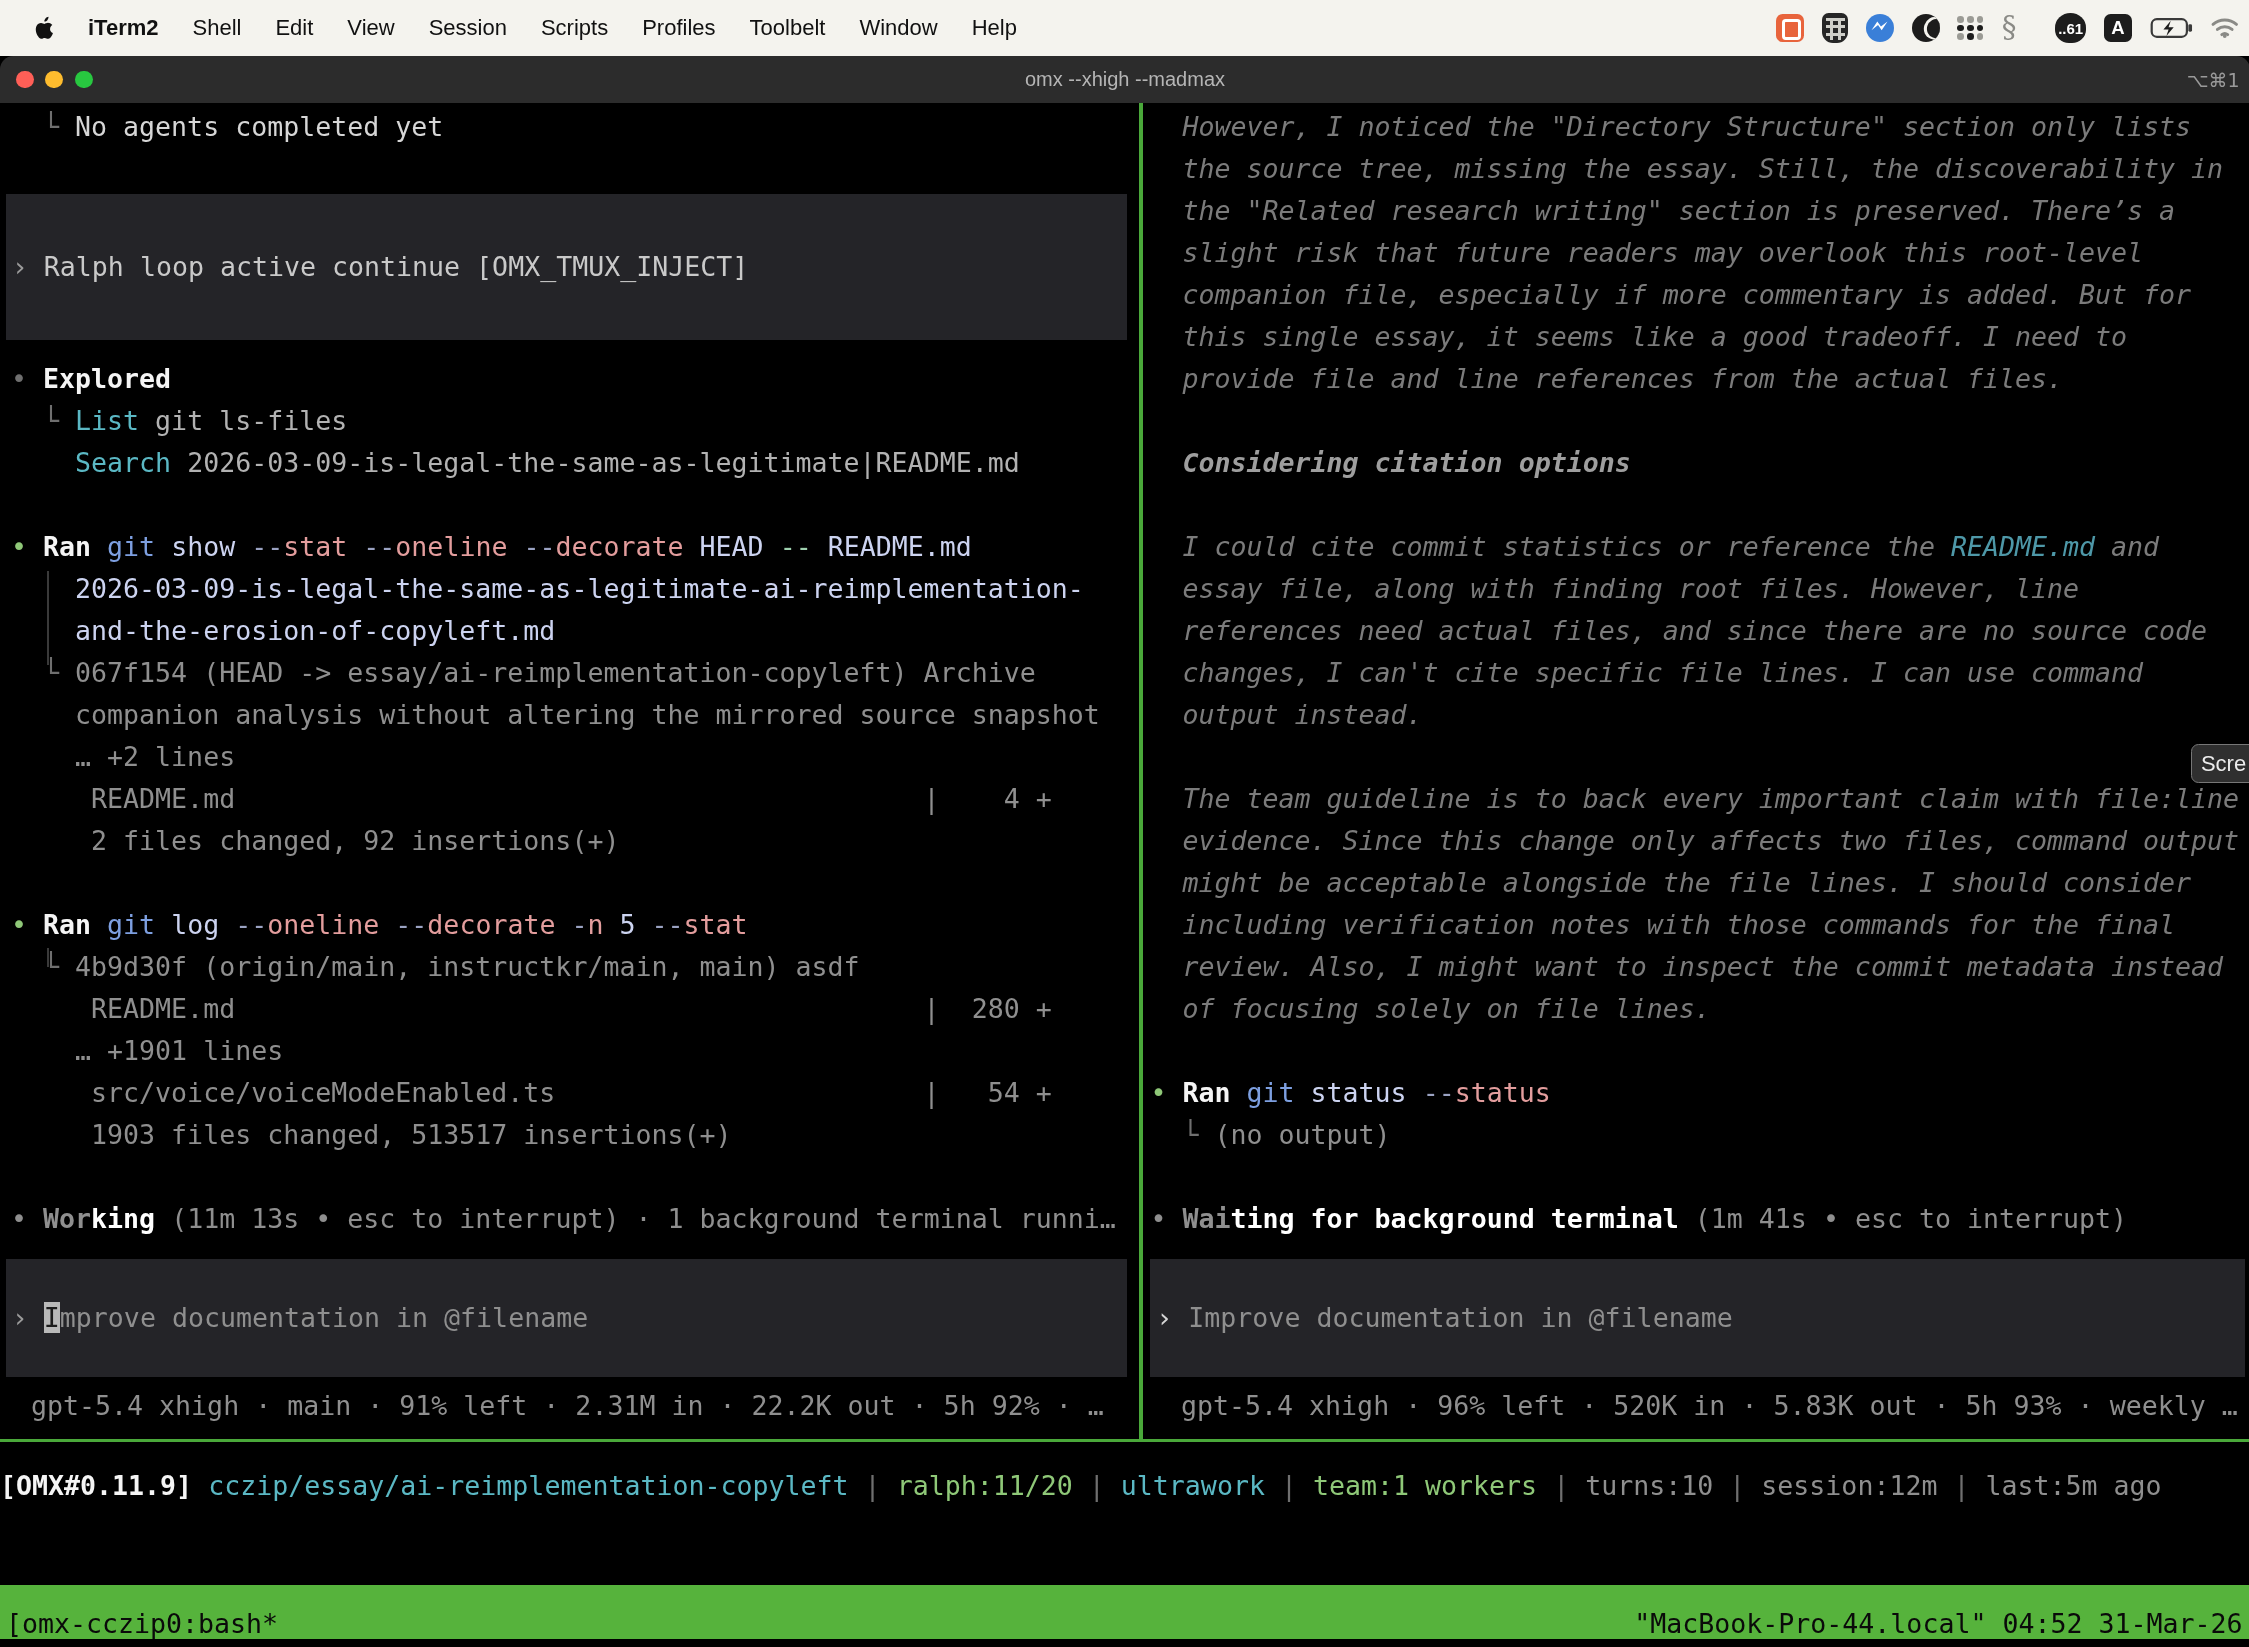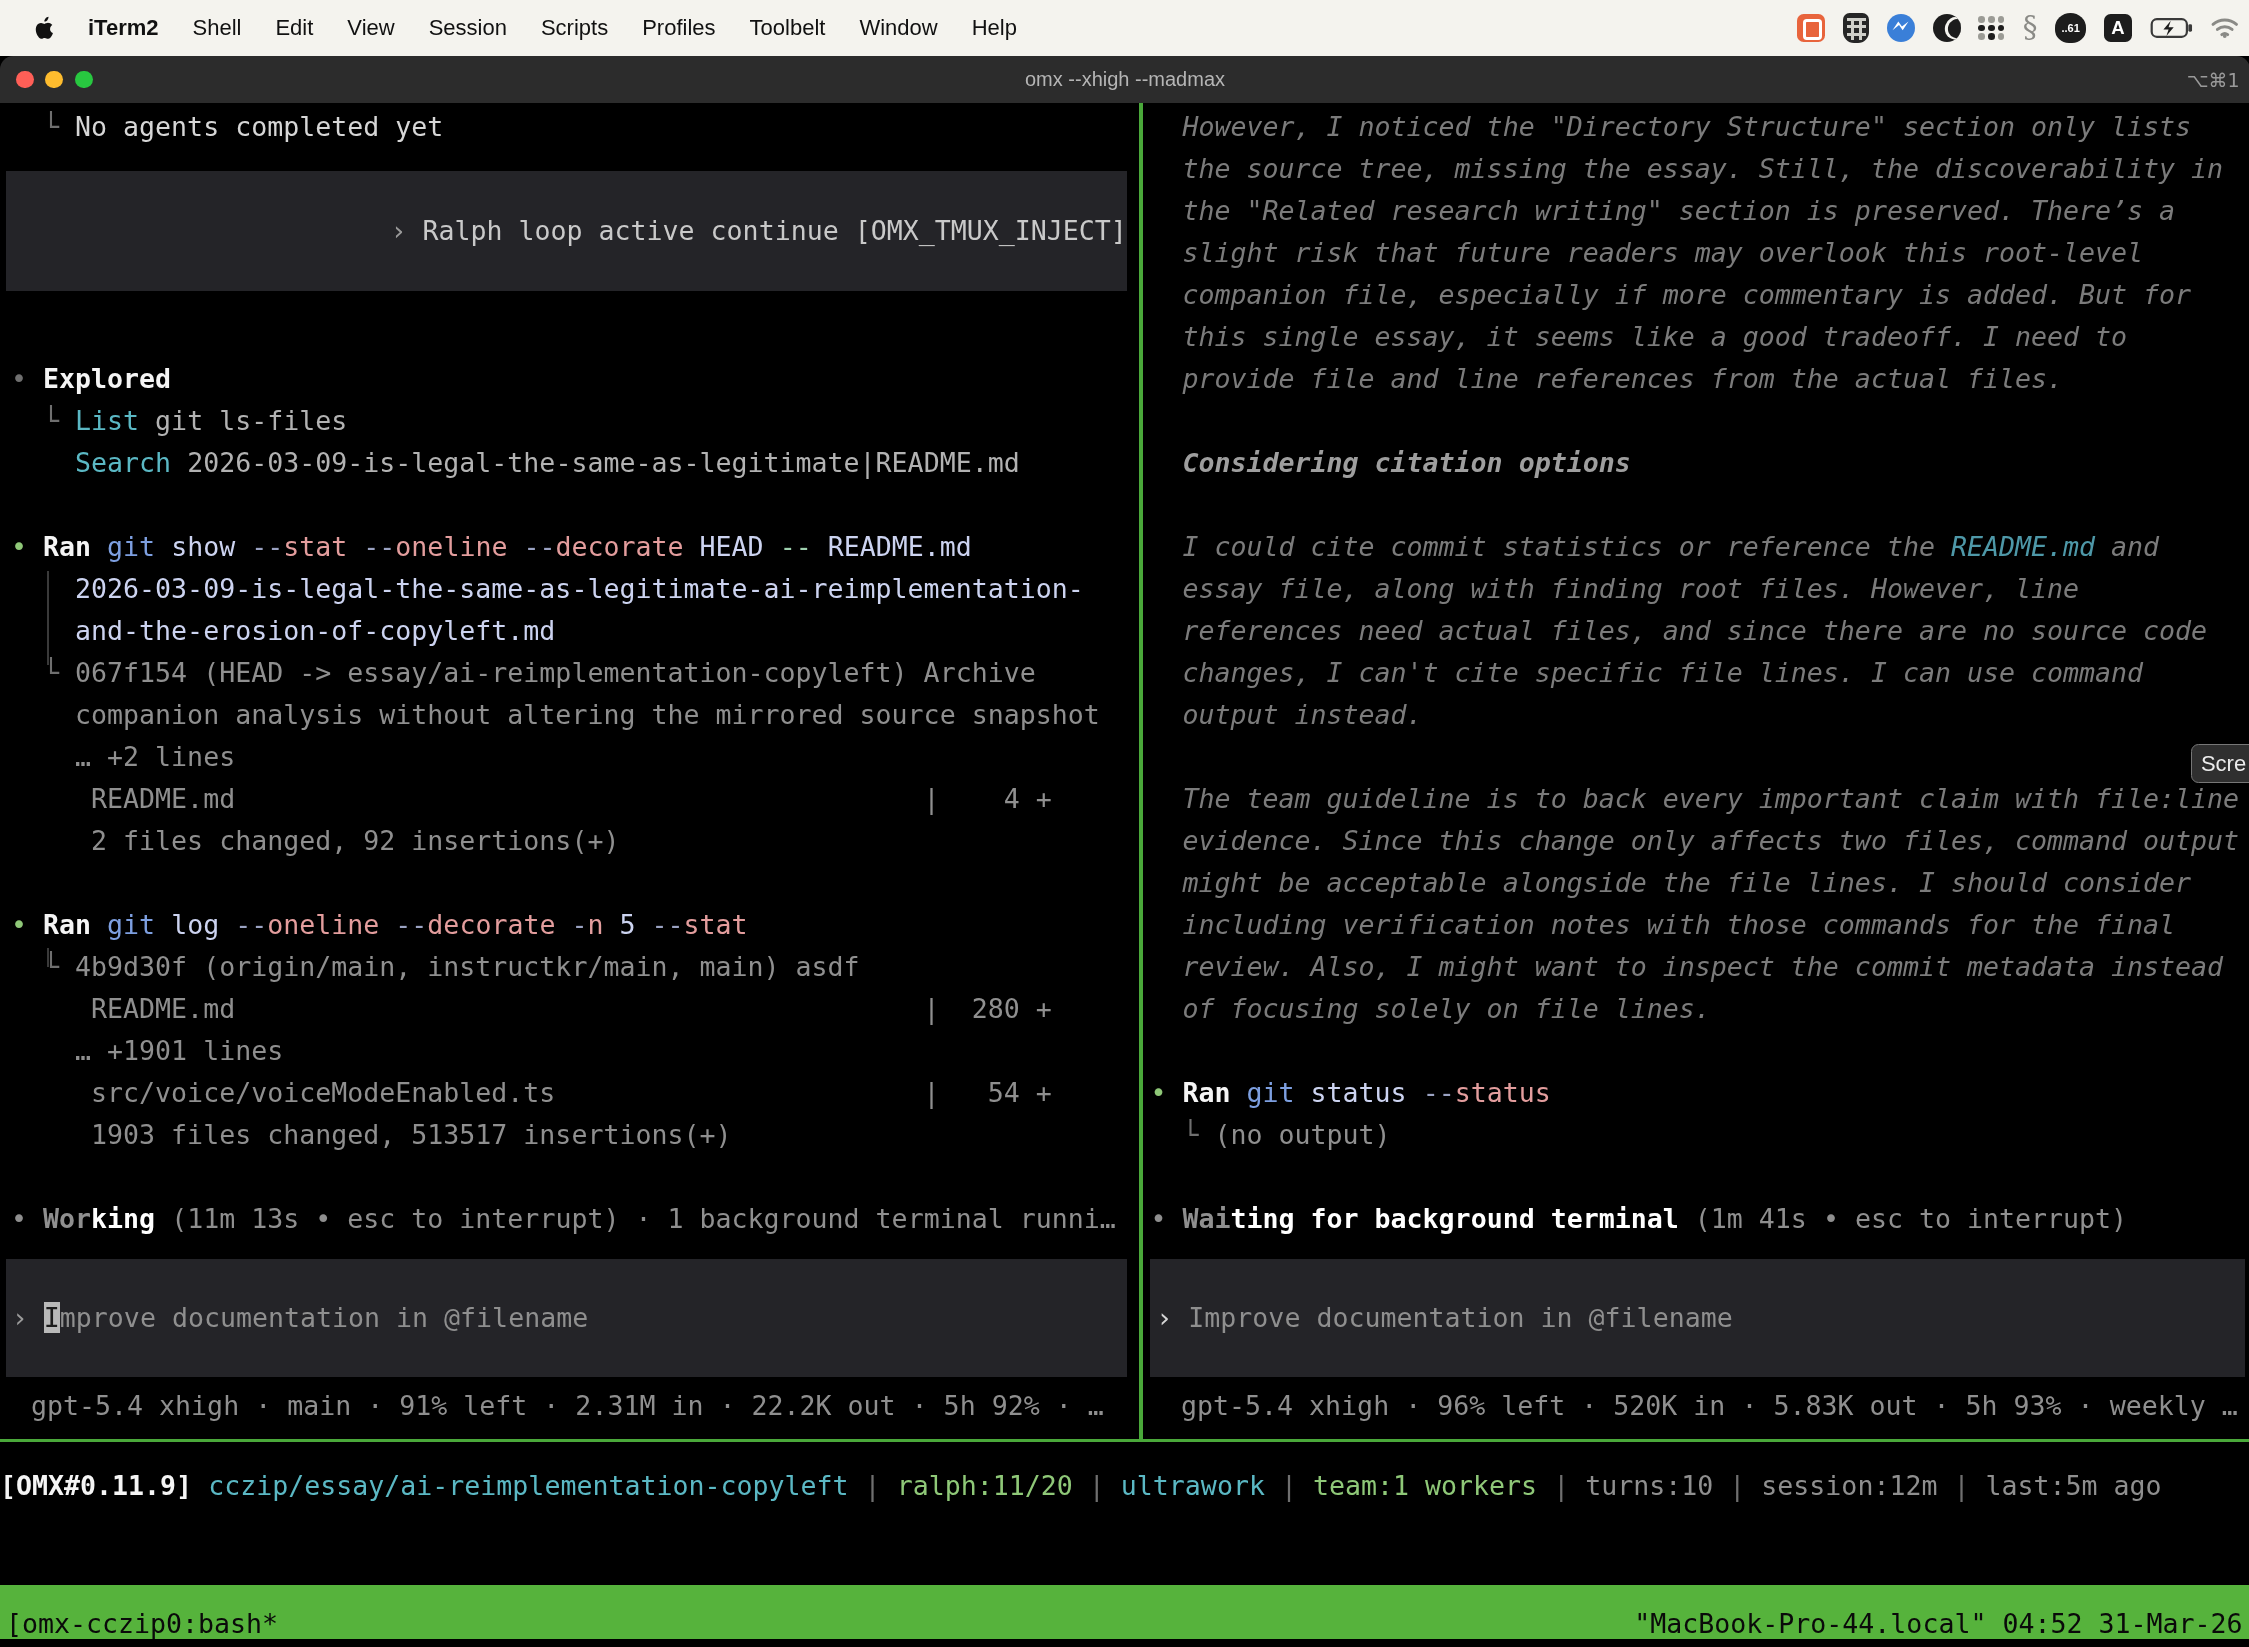--- a/index.html
+++ b/index.html
@@ -19,21 +19,21 @@
     background-image:repeating-linear-gradient(0deg,#262626 0 4.4px,#cfcfc9 4.4px 7.4px),repeating-linear-gradient(90deg,#262626 0 4.4px,#cfcfc9 4.4px 7.4px);background-blend-mode:lighten;background-size:19px 22px;background-position:3.7px 4.4px;background-repeat:no-repeat;}
   .ic-msg{width:28px;height:28px;background:#3a7fd8;border-radius:50%;position:relative;}
   .ic-msg svg{position:absolute;left:4.4px;top:5.9px;}
   .ic-kal{width:28px;height:28px;background:#1c1c1c;border-radius:50%;position:relative;overflow:hidden;}
   .ic-kal::before{content:"";position:absolute;left:11.8px;top:3px;width:19px;height:22px;background:#f4f3ee;border-radius:50% 0 0 50%;transform:rotate(18deg);}
   .ic-kal::after{content:"";position:absolute;left:14.8px;top:5.2px;width:17.7px;height:19px;background:#1c1c1c;border-radius:50% 0 0 50%;transform:rotate(18deg);}
   .dots{display:grid;grid-template-columns:repeat(3,7.4px);grid-gap:2.2px;}
   .dots i{width:6.6px;height:6.6px;border-radius:50%;}
   .d1{background:#9b9b95;} .d2{background:#1d1d1d;}
   .ic-hook{font-size:29.5px;color:#8a8a86;font-family:"DejaVu Serif",serif;line-height:29.5px;}
-  .ic-timer{width:31px;height:29.5px;background:#1d1d1d;border-radius:50% 50% 45% 45%;color:#fff;display:flex;align-items:center;justify-content:center;font-size:11px;font-weight:700;}
+  .ic-timer{width:31px;height:29.5px;background:#1d1d1d;border-radius:50% 50% 45% 45%;color:#fff;display:flex;align-items:center;justify-content:center;font-size:15px;font-weight:700;margin-left:21px;}
   .ic-a{width:28px;height:28px;background:#1d1d1d;border-radius:6.6px;color:#fff;display:flex;align-items:center;justify-content:center;font-size:18.5px;font-weight:700;}
 
   
   .window{position:absolute;top:56px;left:0;width:2250px;height:1591px;background:#000;border-radius:13.3px 13.3px 0 0;overflow:hidden;}
   .titlebar{position:relative;height:47px;background:var(--titlebar-bg,#2c2c2c);display:flex;align-items:center;}
   .lights{position:absolute;left:16px;top:0;height:47px;display:flex;align-items:center;gap:11.8px;}
   .light{width:17.7px;height:17.7px;border-radius:50%;}
   .l-red{background:#ff5f57;} .l-yellow{background:#febc2e;} .l-green{background:#28c840;}
   .wtitle{flex:1;text-align:center;color:#b5b5b5;font-family:"Liberation Sans",sans-serif;font-size:20px;}
   .wshort{position:absolute;right:10.3px;color:#9a9a9a;font-size:19px;font-family:"DejaVu Sans",sans-serif;}
@@ -45,21 +45,21 @@
   .pane.right{left:1143px;width:1107px;}
   .lines{position:absolute;top:0;left:0;right:0;}
   .pane.left .lines{padding-left:11px;}
   .pane.right .lines{padding-left:7.4px;}
   .term-line{white-space:pre;height:42px;line-height:42px;font-size:26.6px;color:#8f8f8f;}
   .vdivider{position:absolute;left:1139px;top:0px;width:3.7px;height:1336px;background:var(--divider-green,#4aa83a);}
   .hrule{position:absolute;left:0;top:1336px;width:2250px;height:3px;background:var(--divider-green,#4aa83a);}
 
   .box{position:absolute;background:var(--box-bg,#242428);}
   .box .term-line{position:absolute;top:50%;margin-top:-20.7px;left:0;right:0;padding-left:5.9px;}
-  .box.ralph{left:5.9px;top:65px;width:1121px;height:120px;text-align:right;}
+  .box.ralph{left:5.9px;top:88px;width:1121px;height:146px;}
   .box.input-l{left:5.9px;top:1153px;width:1121px;height:118px;}
   .box.input-r{left:7.4px;top:1153px;width:1095px;height:118px;}
   .statusline{position:absolute;top:1279px;left:0;right:0;}
   .pane.left .statusline .term-line{padding-left:31px;}
   .pane.right .statusline .term-line{padding-left:38px;}
   .guide{position:absolute;left:47px;width:1.5px;background:#3a3a3a;}
   .g1{top:465px;height:94px;}
   .g2{top:842px;height:19px;}
 
   

